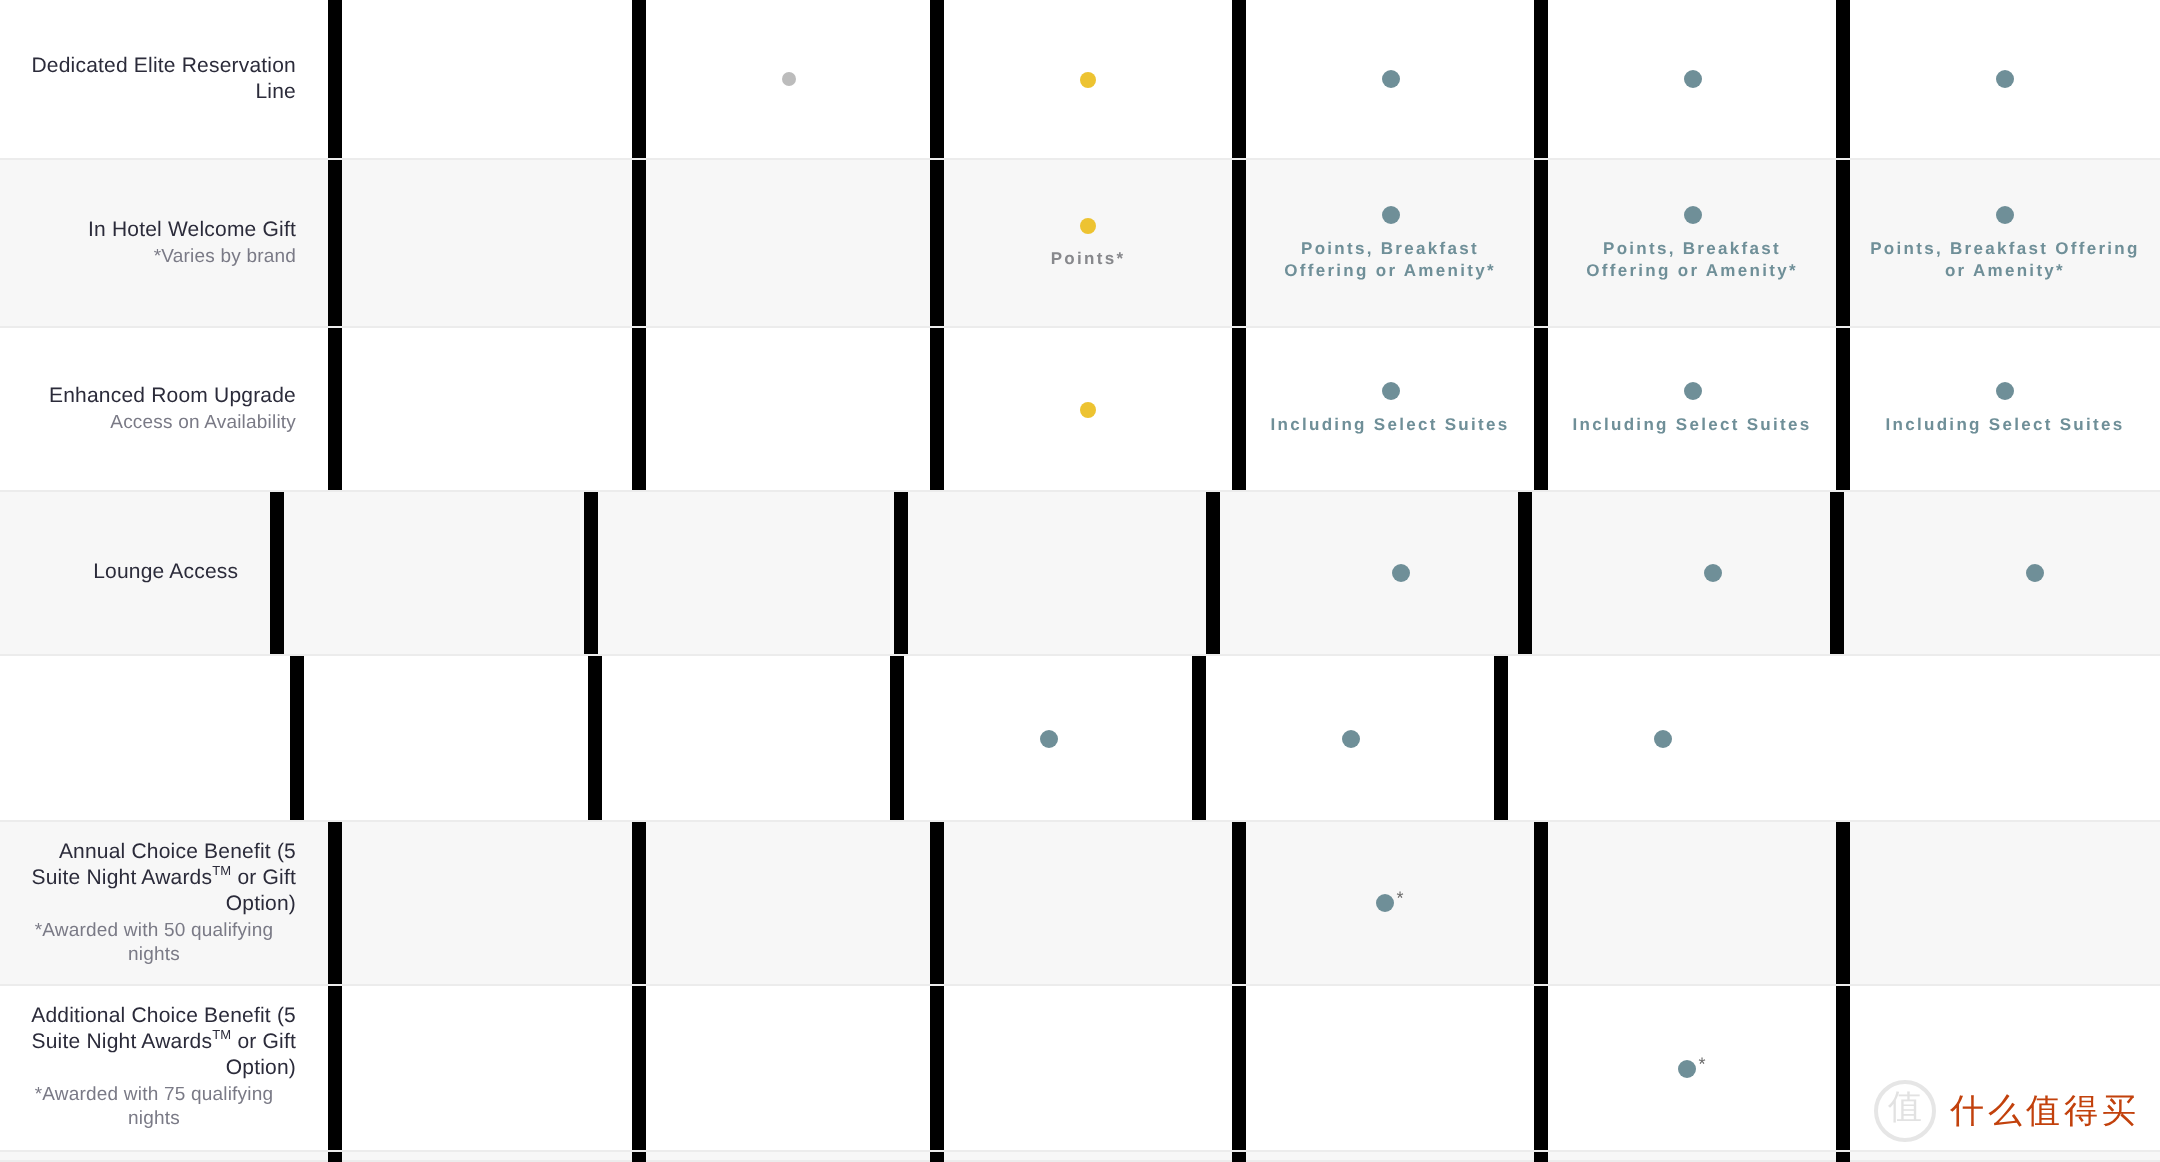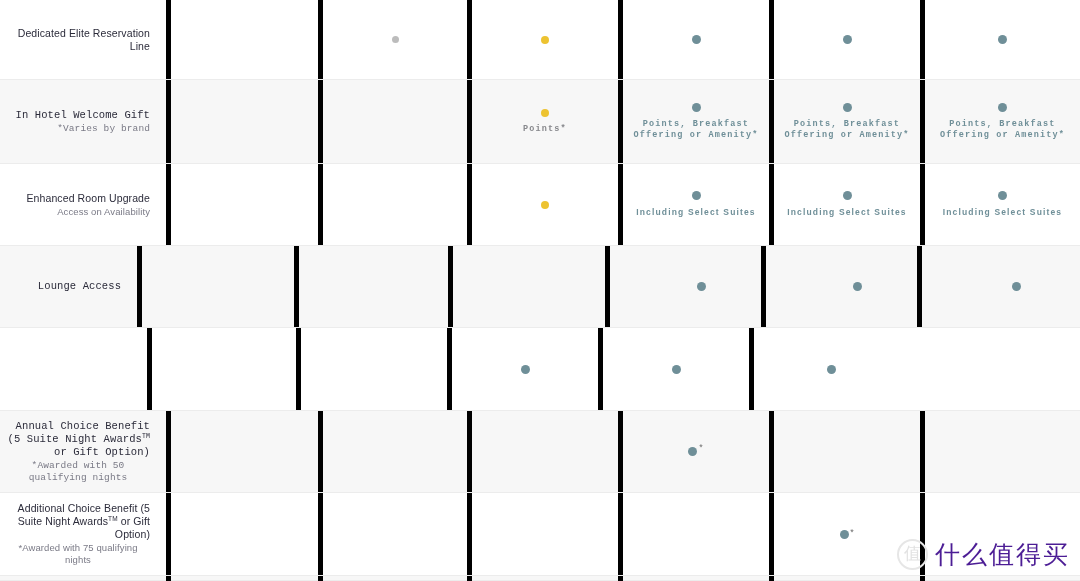--- a/index.html
+++ b/index.html
@@ -17,31 +17,31 @@
     height: 581px;
     overflow: hidden;
     background: #ffffff;
   }
   .bt-row {
     display: flex;
     width: 1080px;
     box-sizing: border-box;
     border-bottom: 1px solid #ececec;
   }
-  .bt-row.shade { background: #f7f7f7; font-family: Liberation Mono, monospace; }
+  .bt-row.shade { background: #f7f7f7; }
   .bt-row.plain { background: #ffffff; }
 
   .bt-cell {
     box-sizing: border-box;
     position: relative;
     display: flex;
     flex-direction: column;
     align-items: center;
     justify-content: center;
-    border-right: 5px solid #000000;
+    border-right: 7px solid #000000;
     padding: 4px 6px;
   }
   .bt-cell:last-child { border-right: none; }
 
   
   .col-label  { width: 171px; align-items: flex-end; justify-content: center; padding-right: 16px; }
   .col-1      { width: 152px; }
   .col-2      { width: 149px; }
   .col-3      { width: 151px; }
   .col-4      { width: 151px; }
@@ -122,22 +122,22 @@
     height: 27px;
     border-radius: 50%;
     border: 2px solid #e6e6e6;
     color: #e2e2e2;
     font-size: 17px;
     line-height: 25px;
     text-align: center;
     font-family: "DejaVu Sans", sans-serif;
   }
   .wm-text {
-    color: #4c1d95;
-    font-size: 25px;
+    color: #c2410c;
+    font-size: 17px;
     letter-spacing: 2px;
     font-family: Liberation Mono, monospace;
   }
 </style>
 </head>
 <body>
 
 <div id="benefits-table">
     <div class="bt-row plain" style="height: 80px;">
       <div class="bt-cell col-label">

